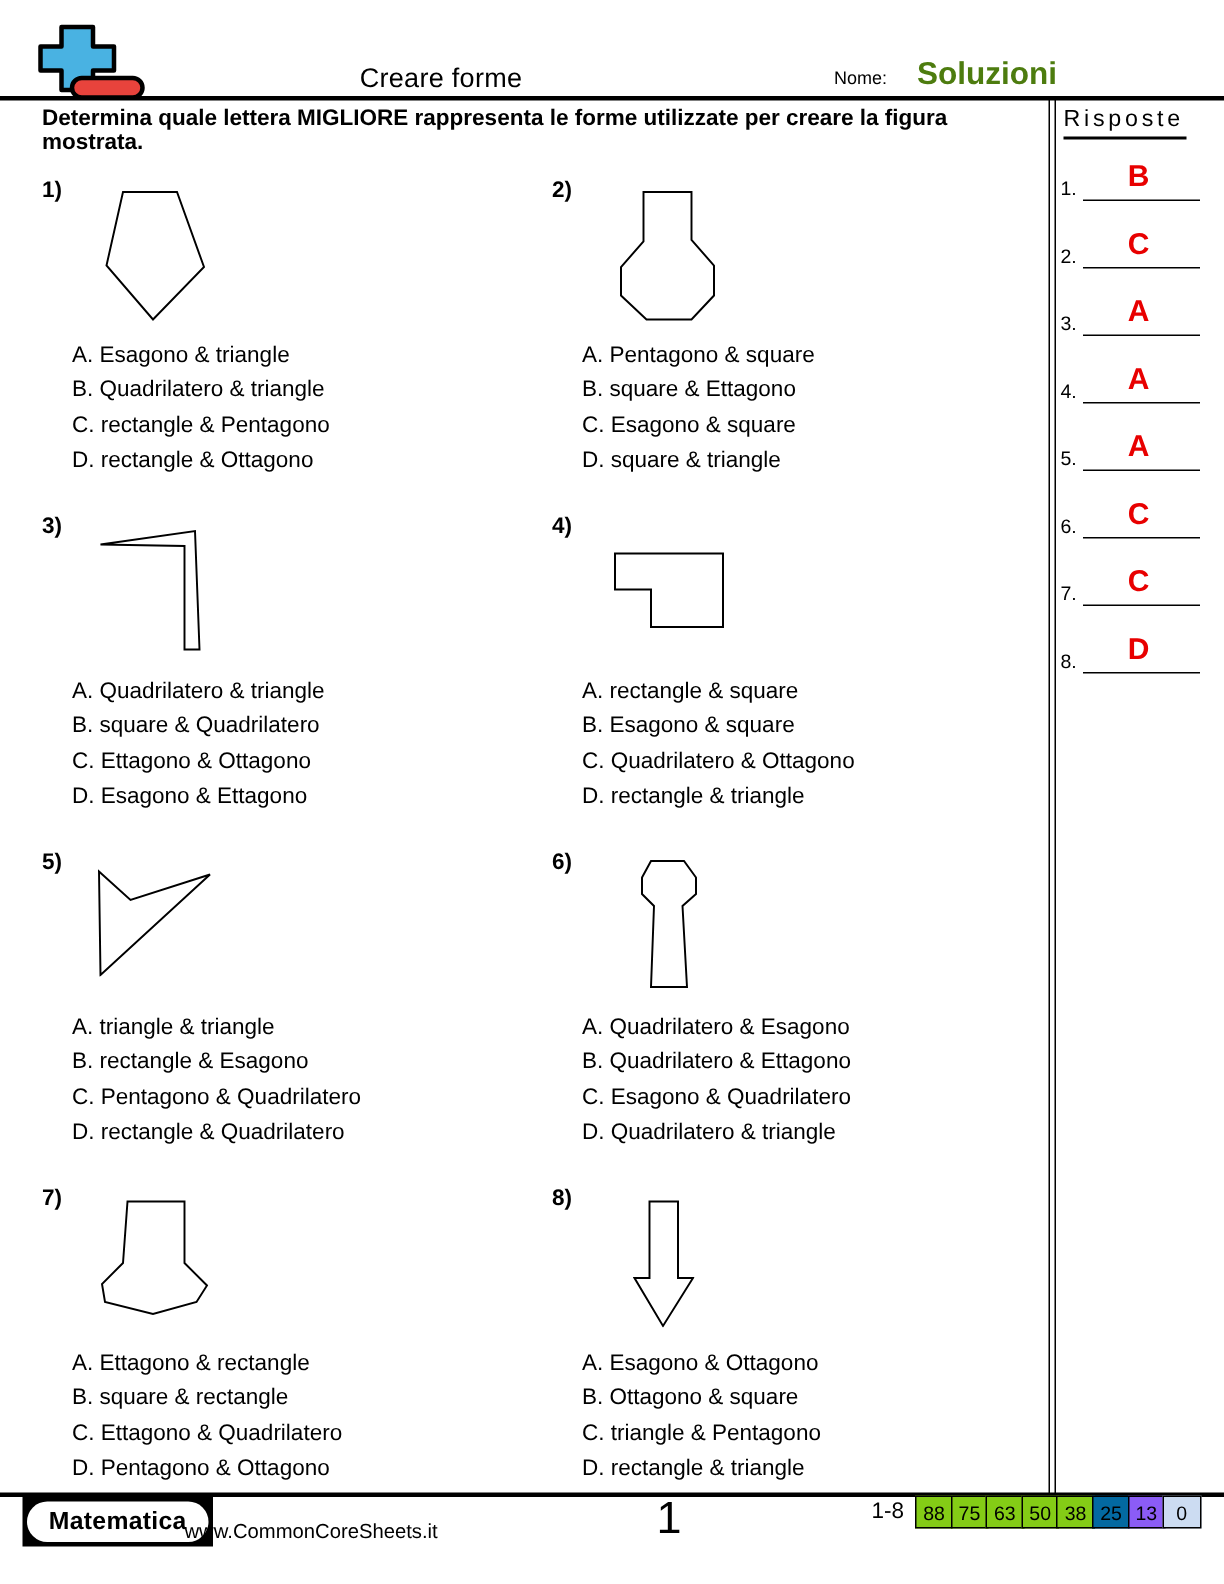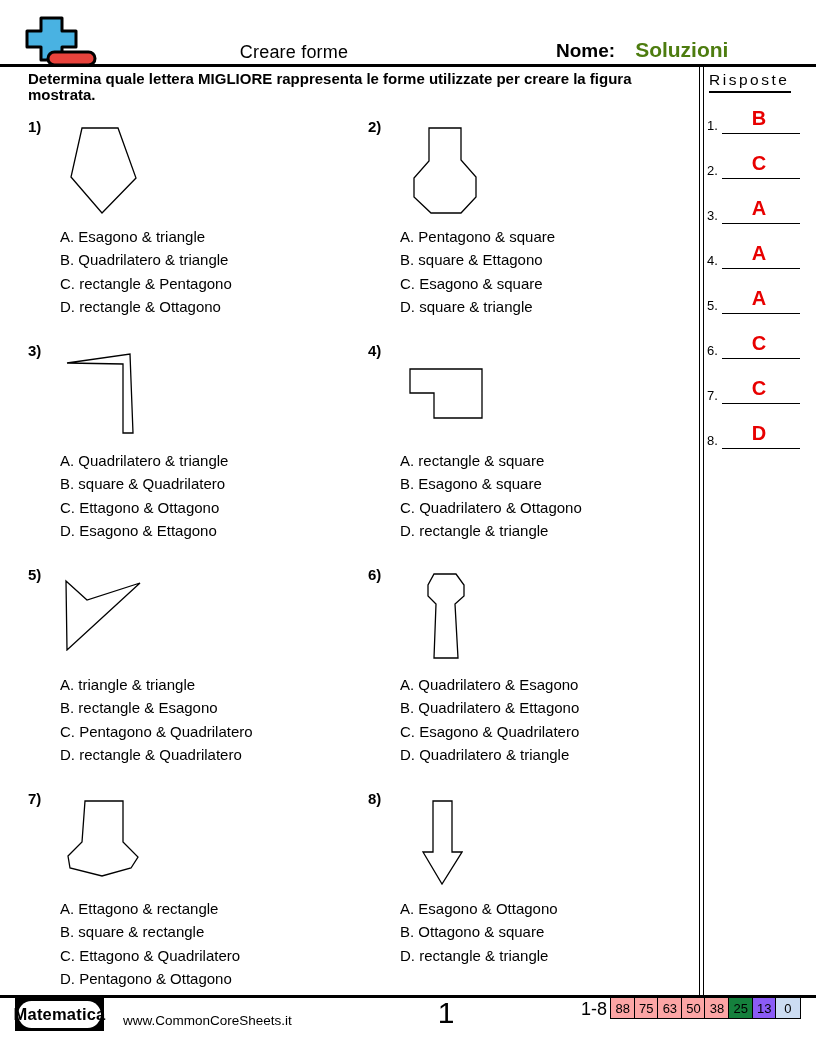--- a/index.html
+++ b/index.html
@@ -4,21 +4,21 @@
 <style>
   html,body{margin:0;padding:0;background:#fff;}
   .page{position:relative;width:816px;height:1056px;background:#fff;overflow:hidden;
         font-family:"Liberation Sans",sans-serif;color:#000;margin:0 auto;}
 
   
   .logo{position:absolute;left:20px;top:12px;}
   .ws-title{position:absolute;left:0;top:42px;width:588px;text-align:center;
             font-size:18px;letter-spacing:.2px;}
   .name-row{position:absolute;left:556px;top:38px;display:flex;align-items:baseline;gap:20px;}
-  .name-label{font-size:19px;font-weight:bold;}
+  .name-label{font-size:12px;}
   .name-value{font-size:21px;font-weight:bold;}
   .header-divider{position:absolute;left:0;right:0;top:64px;height:3px;background:#000;}
   .instructions{position:absolute;left:28px;top:71px;width:655px;
                 font-size:15px;font-weight:bold;line-height:16px;}
 
   
   .vline{position:absolute;top:64px;height:933px;width:1.4px;background:#000;}
   .vline.v1{left:699px;} .vline.v2{left:702.8px;}
 
   
@@ -30,35 +30,35 @@
   .answer-letter{position:absolute;left:18px;width:74px;top:10px;text-align:center;
                  font-size:20px;font-weight:bold;}
   .answer-blank-line{position:absolute;left:18px;width:78px;top:36px;height:0;
                      border-top:1.6px solid #000;}
 
   
   .problem{position:absolute;width:332px;height:224px;}
   .pnum{position:absolute;left:0;top:0;font-size:15px;font-weight:bold;}
   .shape{position:absolute;}
   .shape polygon{fill:none;stroke:#000;stroke-width:1.3;stroke-linejoin:miter;}
-  .options{position:absolute;left:32px;top:107px;}
+  .options{position:absolute;left:20px;top:107px;}
   .option{font-size:15px;line-height:23.4px;white-space:nowrap;}
 
   
   .footer-divider{position:absolute;left:0;right:0;top:995px;height:2.6px;background:#000;}
-  .badge{position:absolute;left:15px;top:998px;width:89px;height:33px;background:#000;}
+  .badge{position:absolute;left:15px;top:998px;width:127px;height:33px;background:#000;}
   .badge-pill{position:absolute;left:3px;right:3px;top:3px;bottom:3px;background:#fff;
               border-radius:15px;display:flex;align-items:center;justify-content:center;}
   .badge-label{font-size:16.5px;font-weight:bold;letter-spacing:.2px;}
   .website{position:absolute;left:123px;top:1013px;font-size:13.5px;}
   .page-number{position:absolute;left:400px;top:996px;width:92px;text-align:center;font-size:30px;}
-  .score-label{position:absolute;left:581px;top:999px;font-size:18px;}
+  .score-label{position:absolute;left:581px;top:999px;font-size:15px;}
   .grading-table{position:absolute;left:610px;top:997px;display:flex;}
   .grading-cell{width:23.4px;height:20px;border:1.8px solid #000;margin-left:-1.8px;
-                display:flex;align-items:center;justify-content:center;font-size:13px;background:#fca5a5;}
+                display:flex;align-items:center;justify-content:center;font-size:13px;background:#84cc16;}
   .grading-cell:first-child{margin-left:0;}
 </style>
 </head>
 <body>
 
 <div class="page">
 
   <svg class="logo" width="110" height="56" viewBox="0 0 110 56">
     <path id="logo-plus" d="M21,6 H42 V19 H56 V35 H42 V48 H21 V35 H7 V19 H21 Z" stroke="#000" stroke-width="3" stroke-linejoin="round" fill="#49b2e2"></path>
     <rect id="logo-minus" x="28" y="40" width="47" height="13" rx="6.5" stroke="#000" stroke-width="3" fill="#e8433c"></rect>
@@ -206,38 +206,39 @@
         </div>
   </div>
       <div class="problem" style="left: 368px; top: 790px;">
     <div class="pnum">8)</div>
     <svg class="shape" viewBox="0 0 41 85" width="41" height="85" style="left: 54px; top: 10px;">
       <polygon points="11,1 30,1 30,52 40,52 20,84 1,52 11,52"></polygon>
     </svg>
     <div class="options">
           <div class="option">A. Esagono &amp; Ottagono</div>
           <div class="option">B. Ottagono &amp; square</div>
+          <div class="option">C. triangle &amp; Pentagono</div>
           <div class="option">D. rectangle &amp; triangle</div>
         </div>
   </div>
     </main>
 
   <div class="footer-divider"></div>
   <div class="badge">
     <div class="badge-pill">
       <span class="badge-label">Matematica</span>
     </div>
   </div>
   <div class="website">www.CommonCoreSheets.it</div>
   <div class="page-number">1</div>
   <div class="score-label">1-8</div>
   <div class="grading-table" id="grading-table">
       <div class="grading-cell">88</div>
       <div class="grading-cell">75</div>
       <div class="grading-cell">63</div>
       <div class="grading-cell">50</div>
       <div class="grading-cell">38</div>
-      <div class="grading-cell" style="background: #15803d;">25</div>
+      <div class="grading-cell" style="background: #0369a1;">25</div>
       <div class="grading-cell" style="background: #8b5cf6;">13</div>
       <div class="grading-cell" style="background: rgb(204, 220, 242);">0</div>
     </div>
 
 </div>
 
 </body></html>

